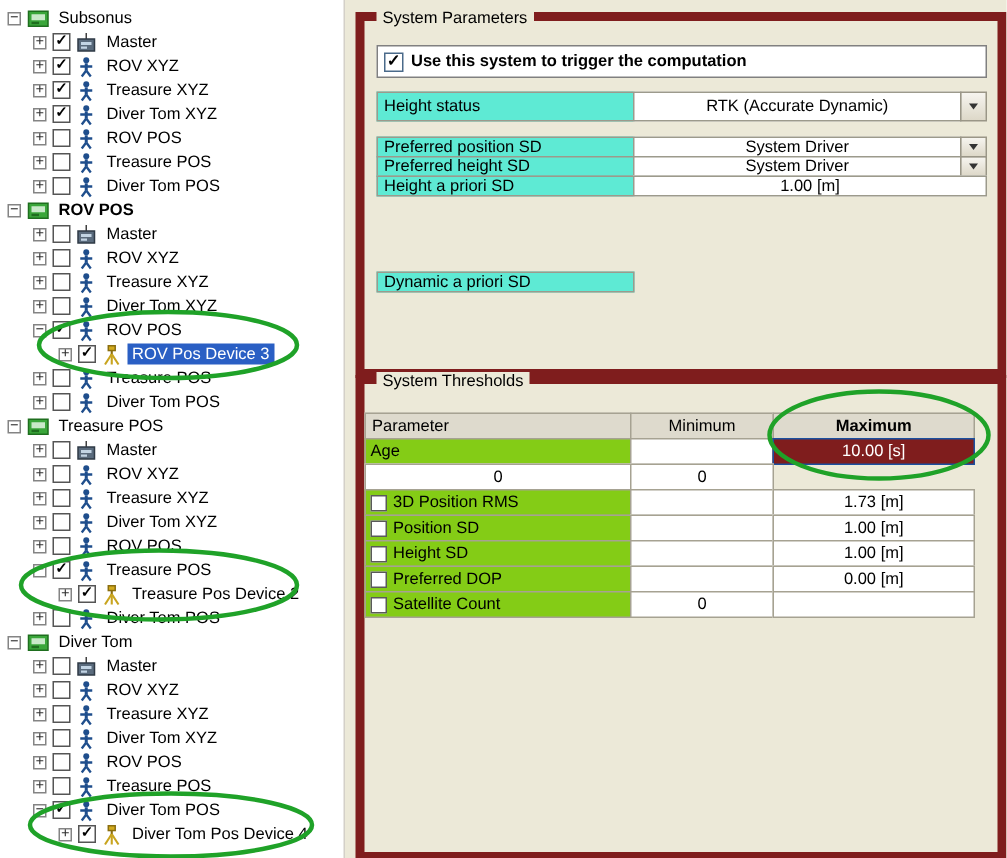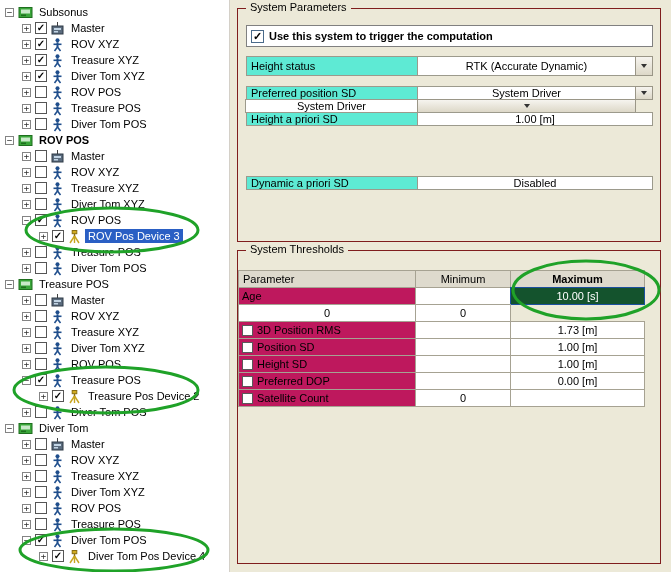--- a/index.html
+++ b/index.html
@@ -30,21 +30,21 @@
   }
   .tree-icon{width:15px;height:15px;flex:none;margin-right:3px;display:inline-flex;}
   .tree-label{padding:1px 3px;}
   .tree-label.bold{font-weight:bold;}
   .tree-label.selected{background:#2a5fc4;color:#fff;}
   
   .right-panel{
     position:absolute;left:230px;top:0;width:441px;height:572px;
     background:#ece9d8;
   }
-  .groupbox{position:absolute;border:1px solid #7f1d1d;text-decoration:underline;}
+  .groupbox{position:absolute;border:6px solid #7f1d1d;text-decoration:underline;}
   .groupbox-label{position:absolute;top:-8px;left:8px;background:#ece9d8;padding:0 4px;}
   .field{
     position:absolute;background:#fff;border:1px solid #808080;
     display:flex;align-items:center;box-sizing:border-box;
   }
   .cb-big{
     width:13px;height:13px;box-sizing:border-box;flex:none;
     border:1px solid #4a6a8a;background:#fff;margin:0 5px 0 4px;
     display:flex;align-items:center;justify-content:center;
     font-size:11px;line-height:11px;font-weight:bold;color:#000;
@@ -69,22 +69,22 @@
   }
   
   .trow{display:grid;grid-template-columns:178px 95px 134px;height:18px;box-sizing:border-box;margin-top:-1px;}
   .tcell{
     border:1px solid #a6a292;box-sizing:border-box;background:#fff;
     display:flex;align-items:center;justify-content:center;overflow:hidden;white-space:nowrap;
   }
   .tcell + .tcell{margin-left:-1px;}
   .tcell.hdr{background:#dedacd;}
   .tcell.hdr.first{justify-content:flex-start;padding-left:4px;}
-  .tcell.tlabel{background:#be185d;justify-content:flex-start;padding-left:3px;}
-  .tcell.sel{background:#14532d;color:#fff;border-color:#1b4f9e;}
+  .tcell.tlabel{background:#84cc16;justify-content:flex-start;padding-left:3px;}
+  .tcell.sel{background:#7f1d1d;color:#fff;border-color:#1b4f9e;}
   .cb-sm{
     width:11px;height:11px;box-sizing:border-box;flex:none;
     border:1px solid #5a5a5a;background:#fff;margin-right:4px;
   }
   
   .anno-layer{position:absolute;left:0;top:0;z-index:10;pointer-events:none;}
 </style>
 </head>
 <body>
 
@@ -581,32 +581,32 @@
       <div class="drop-btn"></div>
     </div>
 
     <div style="position:absolute;left:8px;top:78px;width:407px;">
         <div class="prow">
           <div class="pcell label">Preferred position SD</div>
           <div class="pcell value">System Driver</div>
           <div class="drop-btn"></div>
         </div>
         <div class="prow">
+          <div class="pcell label">Preferred height SD</div>
           <div class="pcell value">System Driver</div>
           <div class="drop-btn"></div>
         </div>
         <div class="prow">
           <div class="pcell label">Height a priori SD</div>
           <div class="pcell value" style="grid-column: 2 / 4;">1.00 [m]</div>
         </div>
       </div>
 
     <div class="prow" style="position:absolute;left:8px;top:168px;width:407px;">
       <div class="pcell label">Dynamic a priori SD</div>
-      <div class="pcell value" style="grid-column:2 / 4;">Disabled</div>
     </div>
   </div>
 
   <div class="groupbox" style="left:7px;top:250px;width:422px;height:312px;">
     <span class="groupbox-label">System Thresholds</span>
 
     <div style="position:absolute;left:0;top:20px;width:407px;">
       <div class="trow">
         <div class="tcell hdr first">Parameter</div>
         <div class="tcell hdr">Minimum</div>

